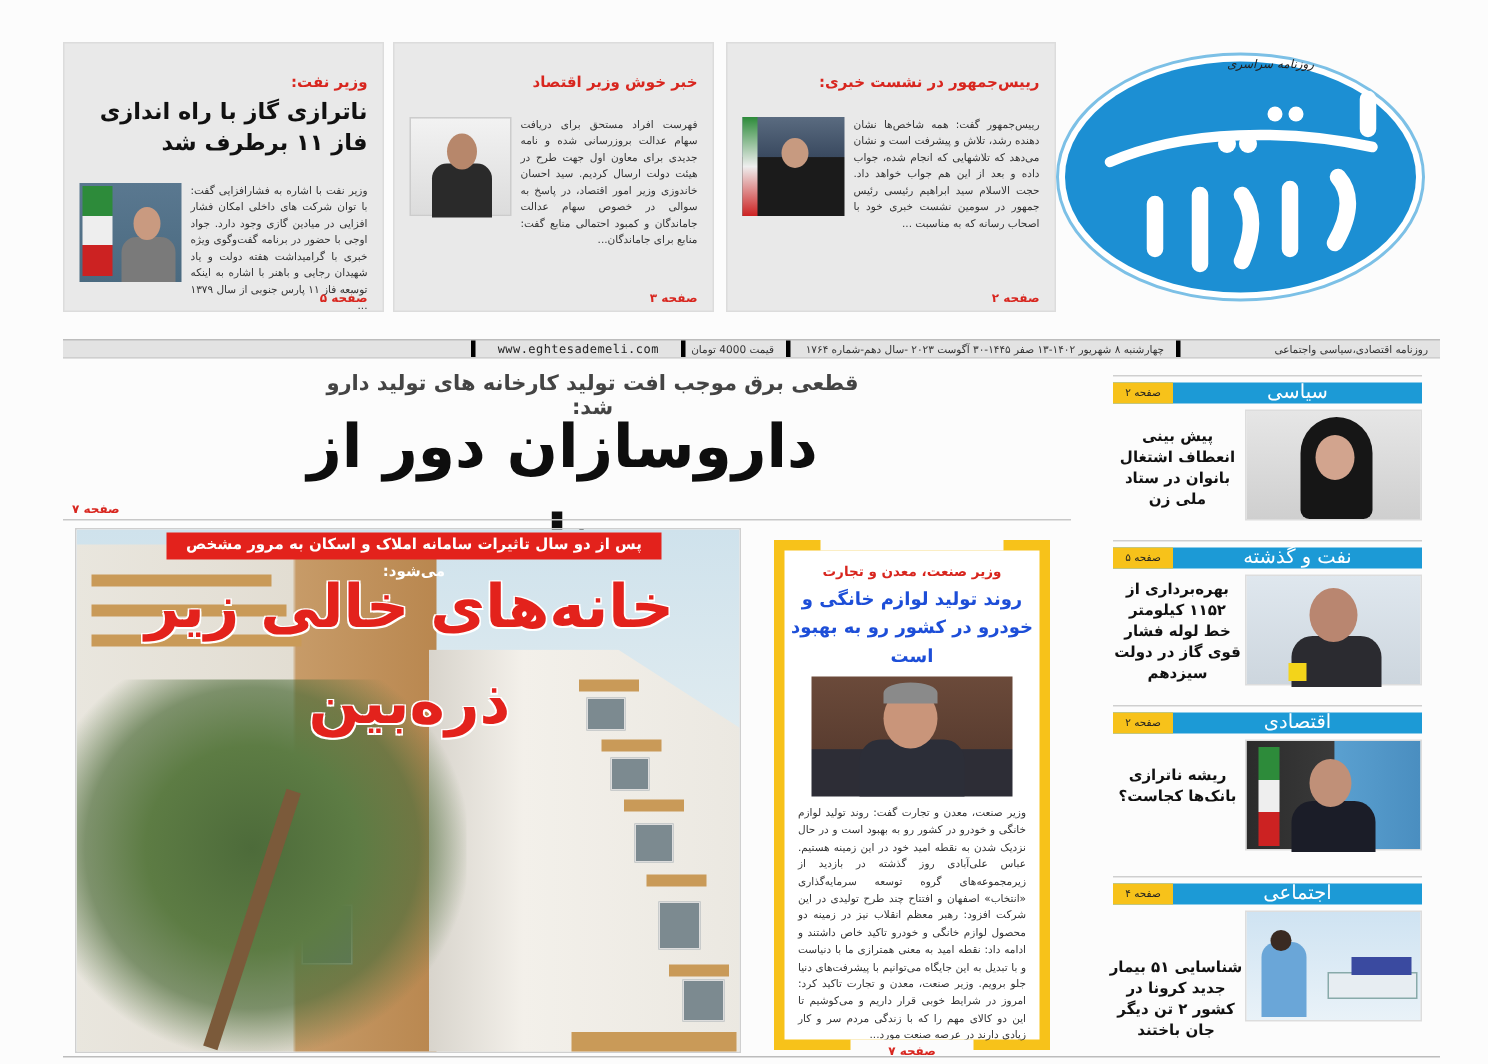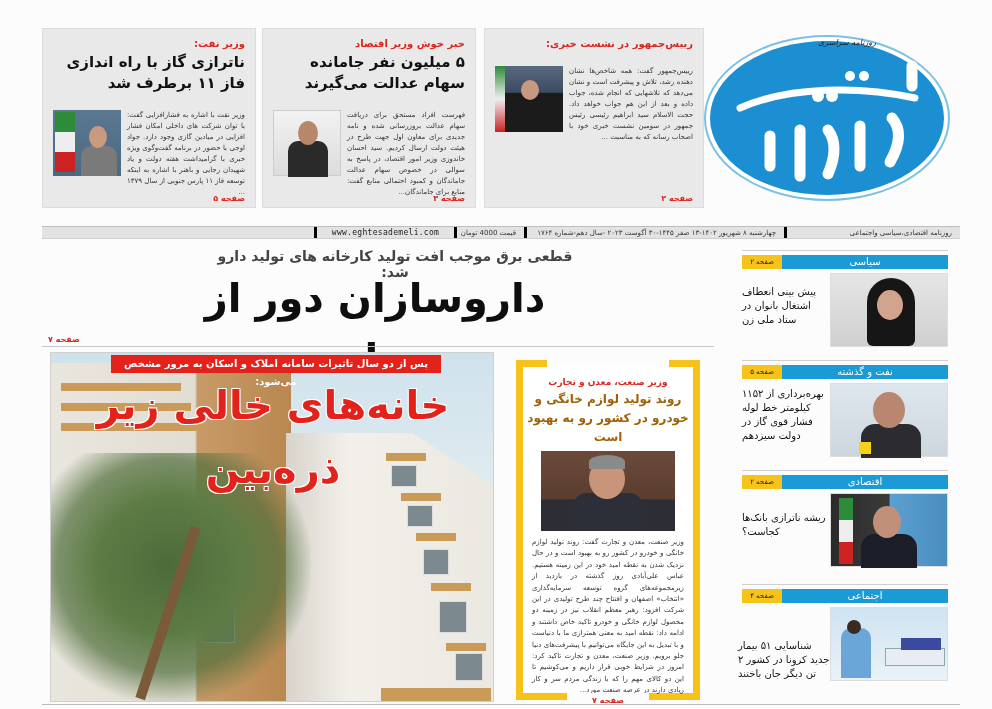--- a/index.html
+++ b/index.html
@@ -3,21 +3,21 @@
 <meta charset="utf-8">
 <style>
   * { box-sizing: border-box; margin: 0; padding: 0; }
   html, body { width: 992px; height: 709px; overflow: hidden; background: #fcfcfc; }
   body { font-family: "DejaVu Sans", sans-serif; color: #111; position: relative; }
 
   .abs { position: absolute; }
 
   
   .teaser { position: absolute; top: 28px; height: 180px; background: #e9e9e9; border: 1px solid #dcdcdc; direction: rtl; padding: 8px 10px 6px 10px; }
-  .teaser .kicker { color: #d8261f; font-size: 10px; font-weight: bold; text-align: right; line-height: 13px; }
+  .teaser .kicker { color: #d8261f; font-size: 10px; font-weight: bold; text-align: right; line-height: 13px; margin-top: 12px; }
   .teaser .title { font-size: 15px; font-weight: bold; line-height: 21px; margin-top: 2px; text-align: right; color: #111; }
   .teaser .bodywrap { position: relative; margin-top: 16px; font-size: 7px; line-height: 11px; color: #333; text-align: justify; }
   .teaser .photo { float: left; width: 68px; height: 66px; margin-right: 6px; margin-bottom: 2px; }
   .teaser .pageref { color: #d8261f; font-size: 8px; font-weight: bold; position: absolute; bottom: 4px; right: 10px; }
 
   
   .logo { position: absolute; left: 700px; top: 26px; width: 254px; height: 180px; }
 
   
   .infobar { position: absolute; left: 42px; top: 226px; width: 918px; height: 13px; background: #e3e3e3; border-top: 1px solid #bdbdbd; border-bottom: 1px solid #cfcfcf; font-size: 7px; color: #333; direction: rtl; display: flex; align-items: center; }
@@ -40,32 +40,32 @@
   
   .bld { position: absolute; }
   .stripe { position: absolute; height: 8px; background: #c99a58; }
   .win { position: absolute; background: #7c8a90; border: 1px solid #ddd; }
 
   
   .ybox { position: absolute; left: 516px; top: 360px; width: 184px; height: 340px; border: 7px solid #f7c21a; border-top-width: 7px; background: #fff; }
   .ybox .cut-top { position: absolute; left: 24px; top: -7px; width: 122px; height: 7px; background: #fcfcfc; }
   .ybox .cut-bot { position: absolute; left: 44px; bottom: -7px; width: 82px; height: 7px; background: #fcfcfc; }
   .ybox .kicker { margin-top: 10px; color: #d8261f; font-size: 9px; font-weight: bold; text-align: center; direction: rtl; }
-  .ybox .title { margin-top: 3px; font-size: 12px; font-weight: bold; text-align: center; direction: rtl; line-height: 19px; color: #a16207; }
+  .ybox .title { margin-top: 3px; font-size: 12px; font-weight: bold; text-align: center; direction: rtl; line-height: 19px; color: #1d4ed8; }
   .ybox .photo { margin: 4px auto 0; width: 134px; height: 80px; }
   .ybox .body { margin: 6px 9px 0 9px; font-size: 7px; line-height: 11.4px; color: #333; text-align: justify; direction: rtl; }
   .ybox .pageref { position: absolute; bottom: -12px; left: 0; width: 100%; text-align: center; color: #d8261f; font-size: 8px; font-weight: bold; direction: rtl; }
 
   
   .rcol-item { position: absolute; left: 742px; width: 212px; height: 103px; }
   .rcol-item .bar { position: absolute; left: 0; top: 0; width: 206px; height: 14px; background: #1c9ad6; }
-  .rcol-item .bar .sec { position: absolute; left: 40px; right: 0; top: 0; height: 14px; line-height: 14px; text-align: center; color: #fff; font-size: 10px; direction: rtl; }
+  .rcol-item .bar .sec { position: absolute; left: 40px; right: 0; top: 0; height: 14px; line-height: 14px; text-align: center; color: #fff; font-size: 13px; direction: rtl; }
   .rcol-item .bar .pg { position: absolute; left: 0; top: 0; width: 40px; height: 14px; background: #f7c21a; color: #222; font-size: 7px; line-height: 14px; text-align: center; direction: rtl; }
   .rcol-item .pic { position: absolute; left: 88px; top: 18px; width: 118px; height: 74px; border: 1px solid #ddd; }
-  .rcol-item .txt { position: absolute; left: 0; top: 30px; width: 86px; font-size: 10px; font-weight: normal; line-height: 14px; text-align: left; direction: rtl; color: #111; }
+  .rcol-item .txt { position: absolute; left: 0; top: 30px; width: 86px; font-size: 10px; font-weight: bold; line-height: 14px; text-align: center; direction: rtl; color: #111; }
   .rcol-rule { position: absolute; left: 742px; width: 206px; height: 1px; background: #cfcfcf; }
 
   .bottom-rule { position: absolute; left: 42px; top: 704px; width: 918px; height: 1px; background: #bcbcbc; }
 </style>
 </head>
 <body>
 
 <div class="logo">
   <svg width="254" height="180" viewBox="0 0 254 180">
     <ellipse cx="127" cy="92" rx="122" ry="82" fill="#fff" stroke="#7cc0e6" stroke-width="2"></ellipse>
@@ -87,21 +87,20 @@
       <div class="abs" style="left:0;top:0;width:10px;height:66px;background:linear-gradient(180deg,#2d8b3a,#eee,#c22);"></div>
       <div class="abs" style="left:26px;top:14px;width:18px;height:20px;border-radius:50%;background:#c79a80;"></div>
     </div>
     <span>رییس‌جمهور گفت: همه شاخص‌ها نشان دهنده رشد، تلاش و پیشرفت است و نشان می‌دهد که تلاشهایی که انجام شده، جواب داده و بعد از این هم جواب خواهد داد. حجت الاسلام سید ابراهیم رئیسی رئیس جمهور در سومین نشست خبری خود با اصحاب رسانه که به مناسبت ...</span>
   </div>
   <div class="pageref">صفحه ۲</div>
 </div>
 
 <div class="teaser" style="left:262px;width:214px;">
   <div class="kicker">خبر خوش وزیر اقتصاد</div>
-  <div class="title">۵ میلیون نفر جامانده سهام عدالت می‌گیرند</div>
   <div class="bodywrap">
     <div class="photo" style="background:linear-gradient(180deg,#f2f2f2 0%,#dcdcdc 100%);position:relative;border:1px solid #ccc;">
       <div class="abs" style="left:14px;top:30px;width:40px;height:36px;background:#2a2a2a;border-radius:10px 10px 0 0;"></div>
       <div class="abs" style="left:24px;top:10px;width:20px;height:24px;border-radius:50%;background:#b7876b;"></div>
     </div>
     <span>فهرست افراد مستحق برای دریافت سهام عدالت بروزرسانی شده و نامه جدیدی برای معاون اول جهت طرح در هیئت دولت ارسال کردیم. سید احسان خاندوزی وزیر امور اقتصاد، در پاسخ به سوالی در خصوص سهام عدالت جاماندگان و کمبود احتمالی منابع گفت: منابع برای جاماندگان...</span>
   </div>
   <div class="pageref">صفحه ۳</div>
 </div>
 

